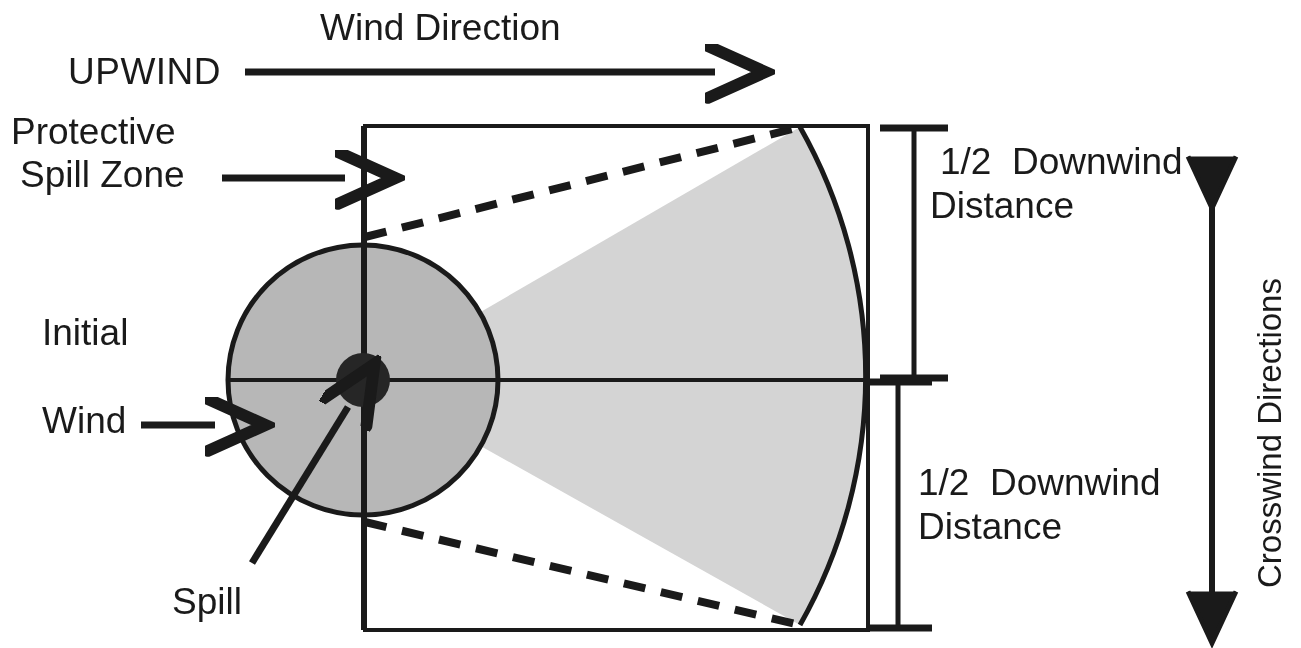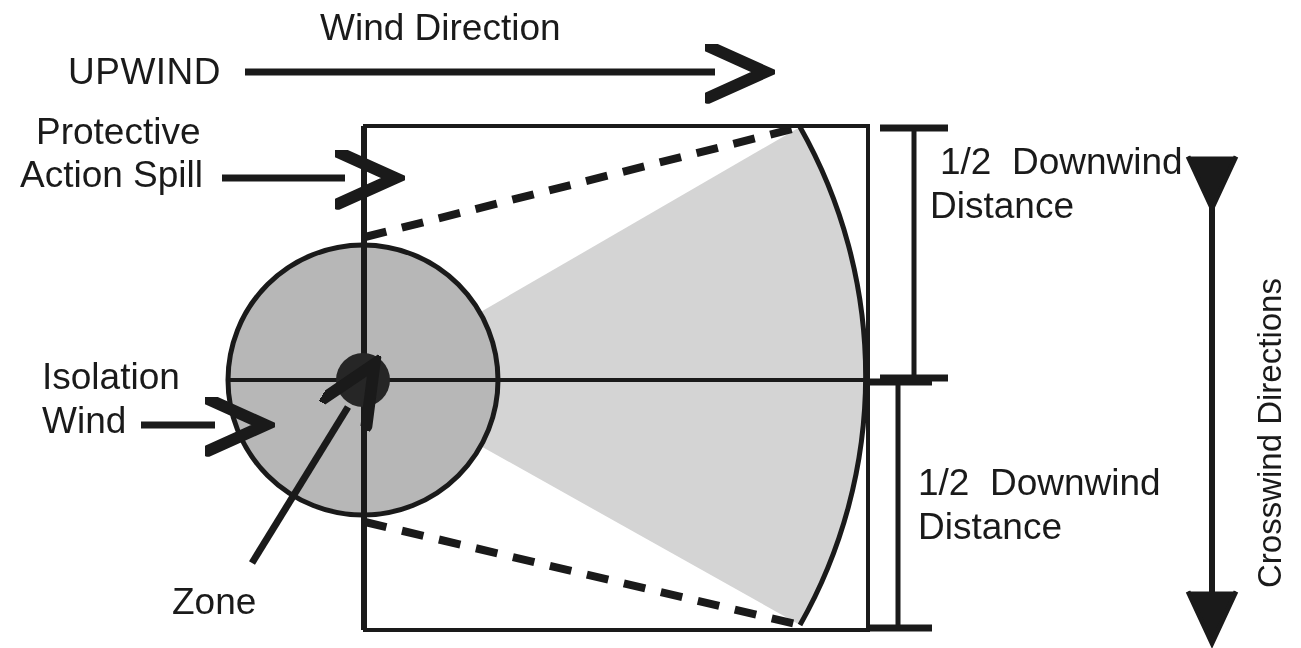--- a/index.html
+++ b/index.html
@@ -97,27 +97,27 @@
     </g>
 
     <line x1="1212" y1="165" x2="1212" y2="600" stroke="#1a1a1a" stroke-width="6" stroke-linecap="butt" marker-start="url(#mk-arrow-thin)" marker-end="url(#mk-arrow-thin)"></line>
   </svg>
 
   <div class="lbl lbl-plain" style="left:320px; top:8px;">Wind Direction</div>
 
   <div class="lbl lbl-bold" style="left:68px; top:52px;">UPWIND</div>
 
 
-  <div class="lbl lbl-plain" style="left:36px; top:112px;">Protective</div>
-  <div class="lbl lbl-plain" style="left:20px; top:155px;">Action Spill</div>
+  <div class="lbl lbl-plain" style="left:11px; top:112px;">Protective</div>
+  <div class="lbl lbl-plain" style="left:20px; top:155px;">Spill Zone</div>
 
-  <div class="lbl lbl-plain" style="left:42px; top:357px;">Isolation</div>
+  <div class="lbl lbl-plain" style="left:42px; top:313px;">Initial</div>
   <div class="lbl lbl-plain" style="left:42px; top:401px;">Wind</div>
 
-  <div class="lbl lbl-plain" style="left:172px; top:582px;">Zone</div>
+  <div class="lbl lbl-plain" style="left:172px; top:582px;">Spill</div>
 
 
   <div class="lbl lbl-plain" style="left:940px; top:142px;">1/2  Downwind</div>
   <div class="lbl lbl-plain" style="left:930px; top:186px;">Distance</div>
 
   <div class="lbl lbl-plain" style="left:918px; top:463px;">1/2  Downwind</div>
   <div class="lbl lbl-plain" style="left:918px; top:507px;">Distance</div>
 
   <div class="lbl lbl-vert" style="left:1252px; top:168px; height:420px;">Crosswind Directions</div>
 

